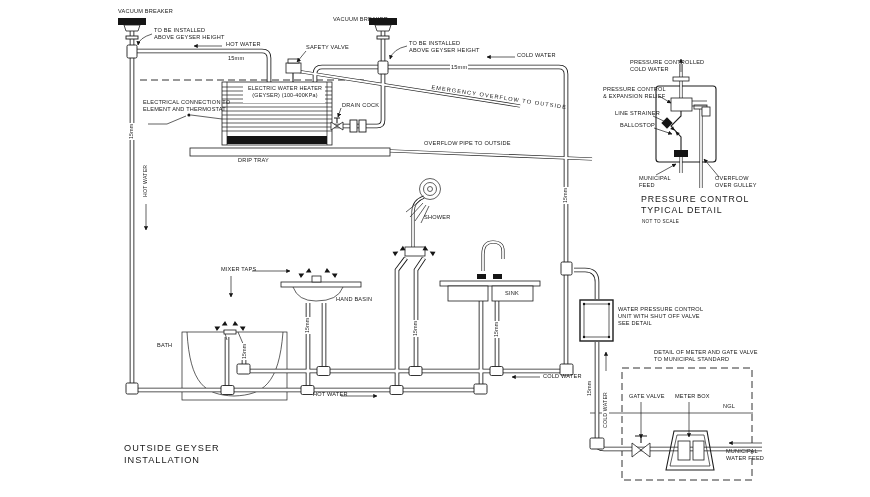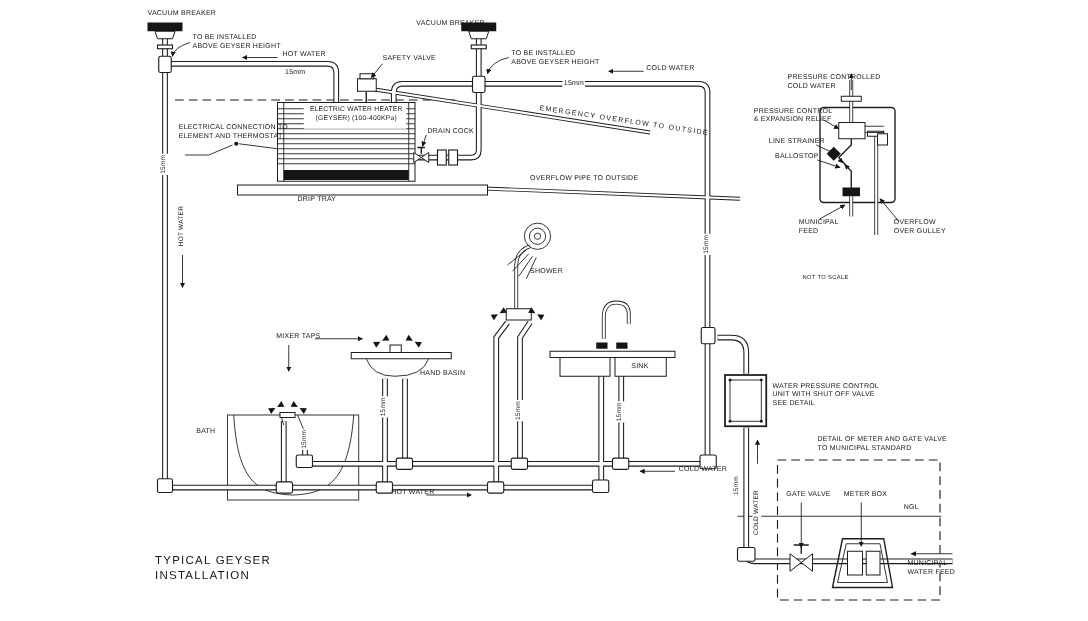--- a/index.html
+++ b/index.html
@@ -314,17 +314,19 @@
 <div class="lbl" style="left:630px;top:59px;">PRESSURE CONTROLLED
 COLD WATER</div>
 <div class="lbl" style="left:603px;top:86px;">PRESSURE CONTROL
 &amp; EXPANSION RELIEF</div>
 <div class="lbl" style="left:615px;top:110px;">LINE STRAINER</div>
 <div class="lbl" style="left:620px;top:122px;">BALLOSTOP</div>
 <div class="lbl" style="left:639px;top:175px;">MUNICIPAL
 FEED</div>
 <div class="lbl" style="left:715px;top:175px;">OVERFLOW
 OVER GULLEY</div>
+<div class="lbl lg" style="left:641px;top:194px;">PRESSURE CONTROL
+TYPICAL DETAIL</div>
 <div class="lbl sm" style="left:642px;top:219px;">NOT TO SCALE</div>
-<div class="lbl xl" style="left:124px;top:442px;">TYPICAL GEYSER
+<div class="lbl xl" style="left:124px;top:442px;">OUTSIDE GEYSER
 INSTALLATION</div>
 
 </div>
 
 </body></html>

